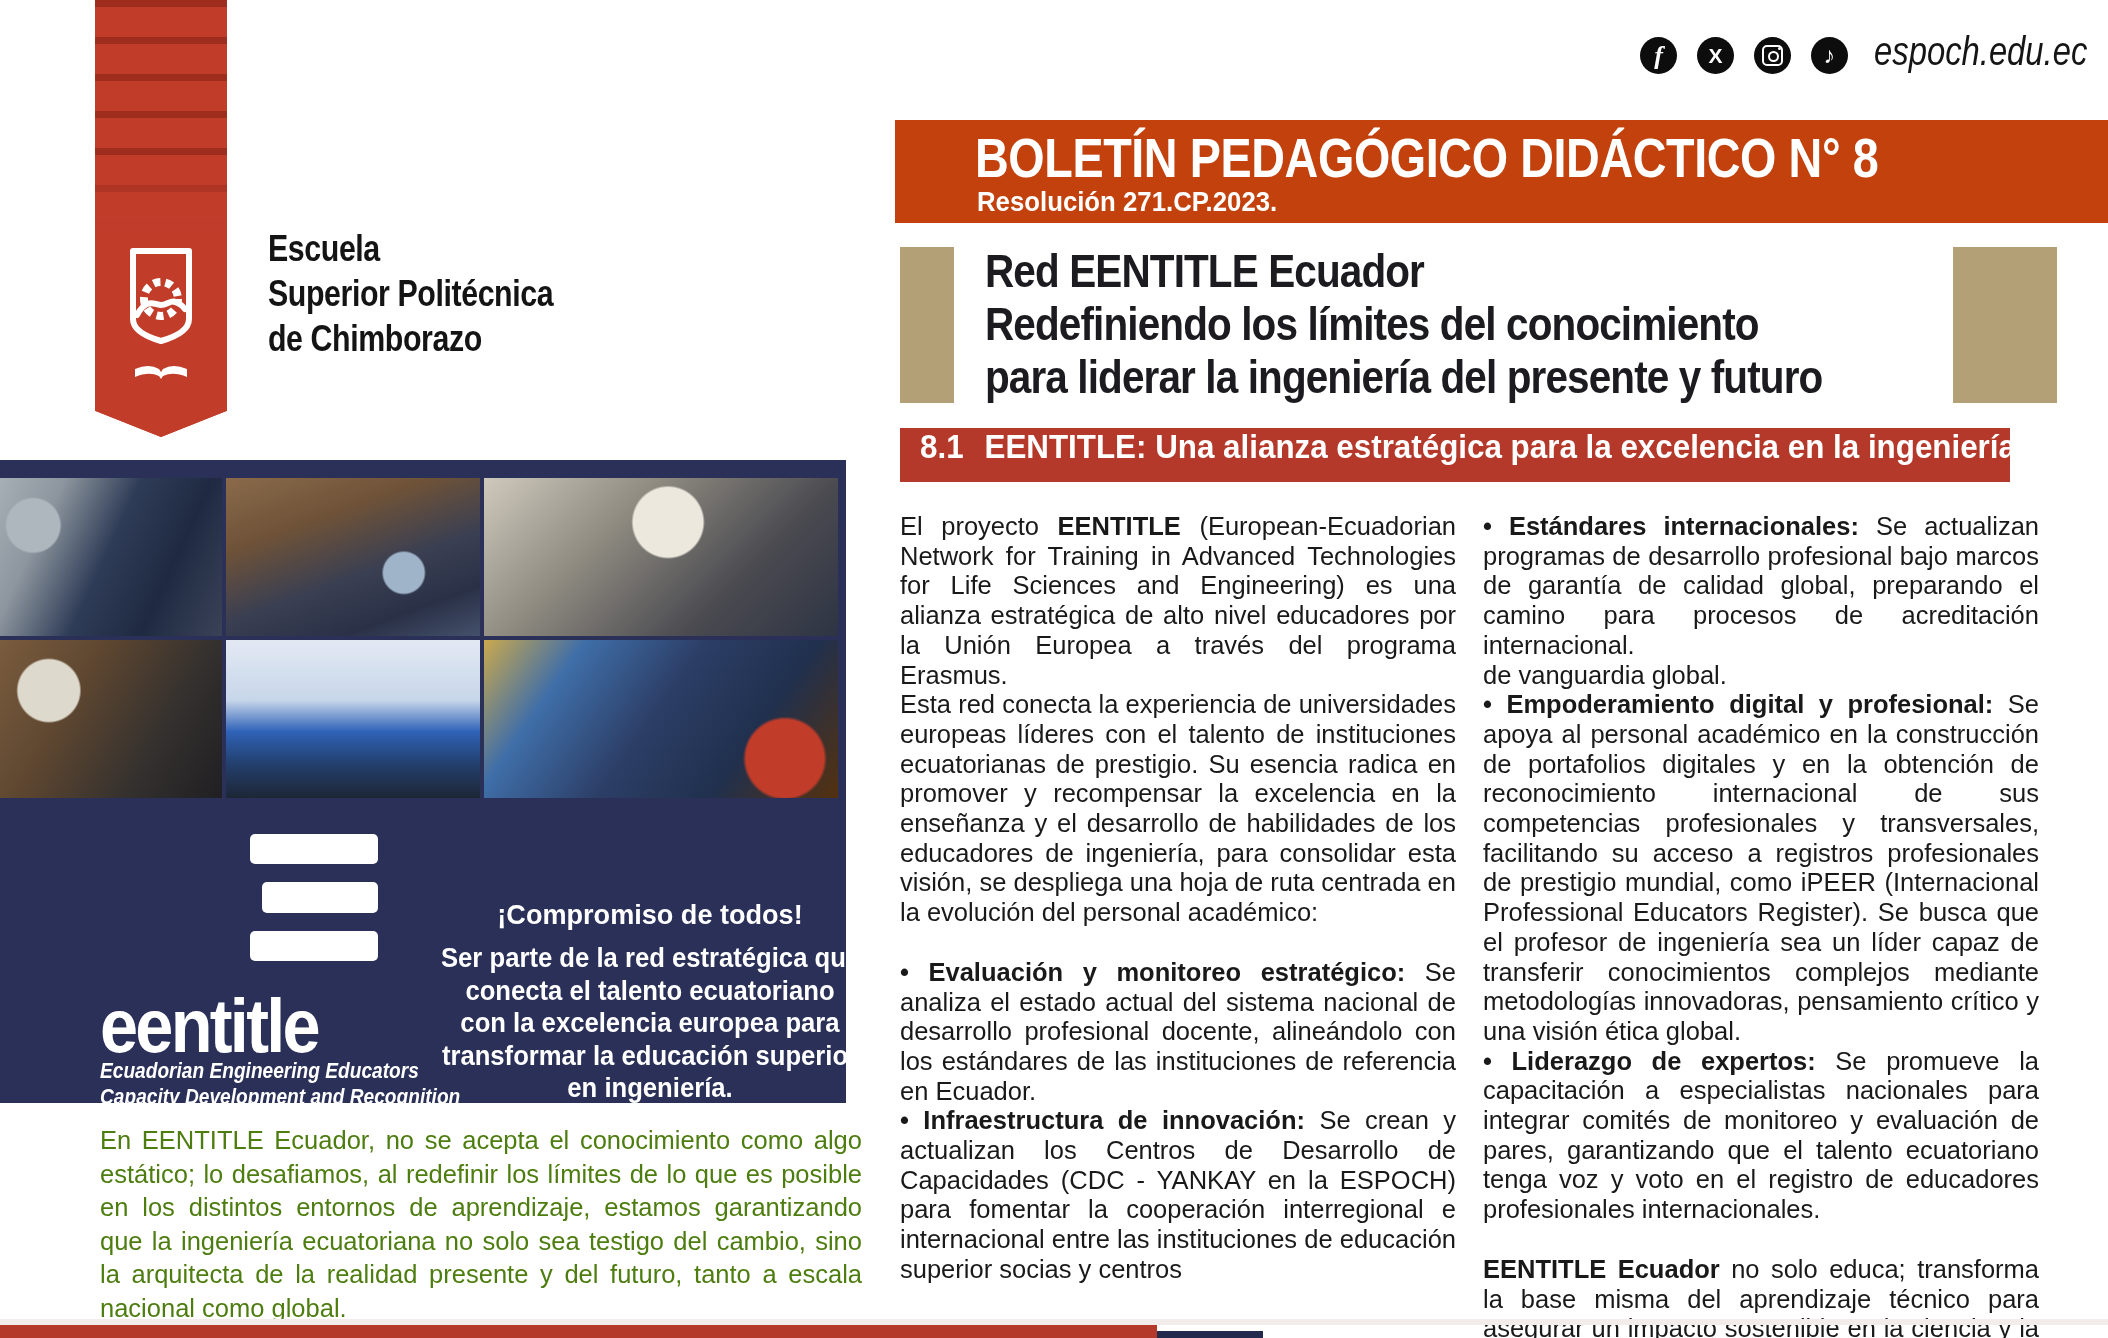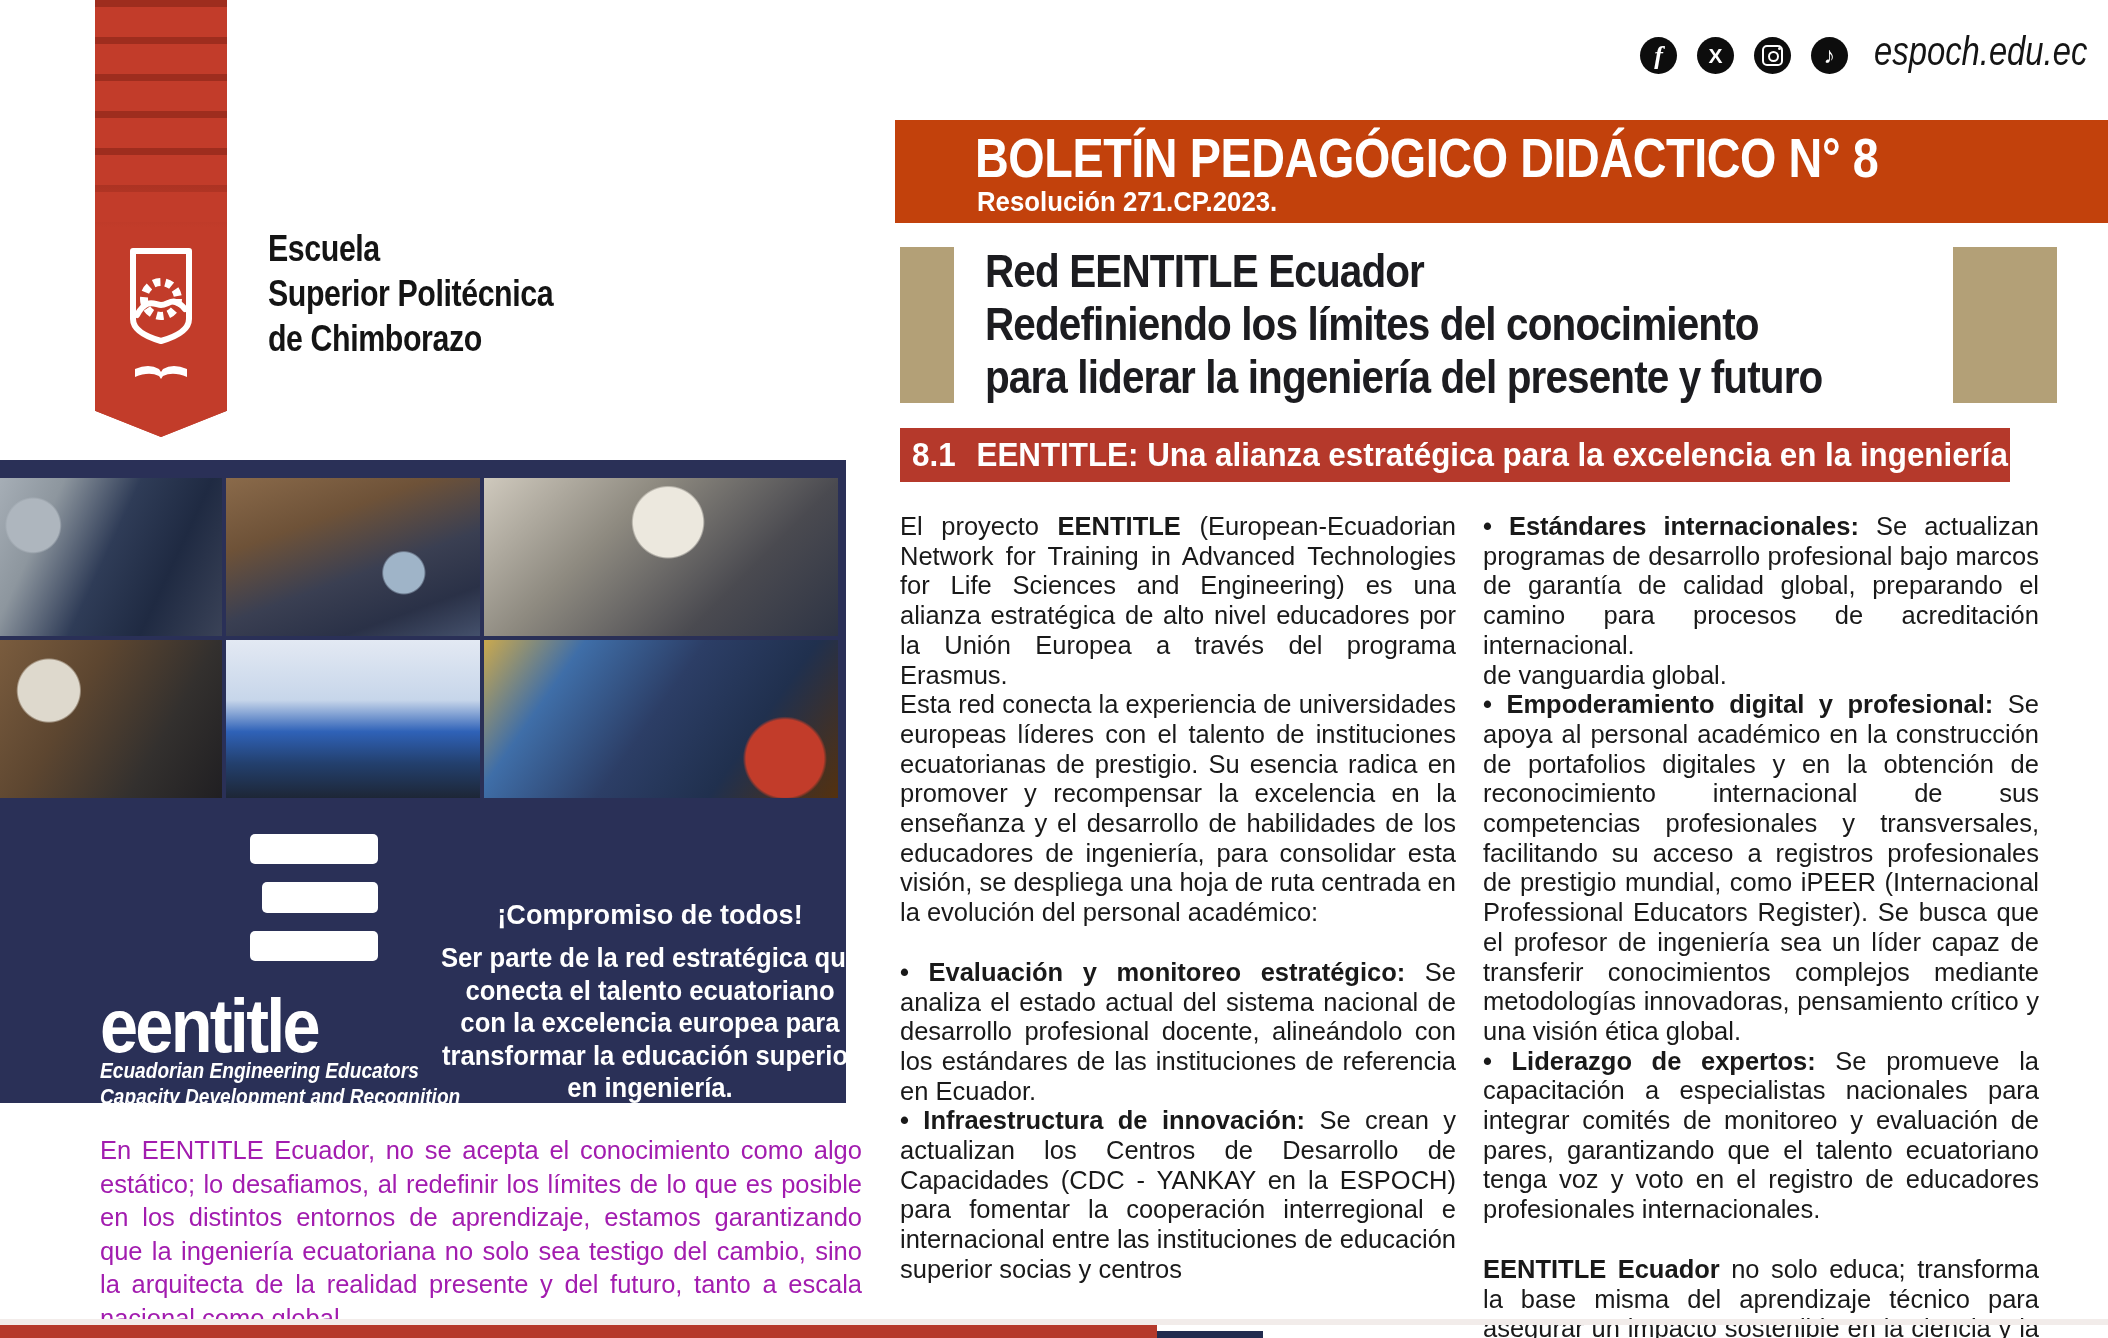--- a/index.html
+++ b/index.html
@@ -39,21 +39,21 @@
   #banner-sub{left:82px;top:66px;color:#fff;font-size:28px;font-weight:700;
      transform:scaleX(.92);transform-origin:left top;white-space:nowrap;}
 
   
   .goldblock{top:247px;height:156px;background:#b3a077;}
   #headline{left:985px;top:245px;color:#1c1c20;font-weight:800;font-size:46px;line-height:53px;
      letter-spacing:-1px;transform:scaleX(.88);transform-origin:left top;white-space:nowrap;}
 
   
   #section-bar{left:900px;top:428px;width:1110px;height:54px;background:#b5392b;color:#fff;
-     display:flex;align-items:center;padding-left:12px;box-sizing:border-box;}
+     display:flex;align-items:flex-start;padding-left:20px;box-sizing:border-box;}
   #section-bar .inner{font-size:33px;font-weight:700;transform:scaleX(.95);transform-origin:left center;white-space:nowrap;}
   #section-num{margin-right:22px;}
 
   
   #media-panel{left:0;top:460px;width:846px;height:643px;background:#2a3057;}
   .photo{position:absolute;}
   .r1{top:18px;height:158px;} .r2{top:180px;height:158px;}
   .c1{left:0;width:222px;} .c2{left:226px;width:254px;} .c3{left:484px;width:354px;}
   .ph1{background:radial-gradient(circle at 15% 30%,#aeb6be 0 12%,transparent 13%),
        linear-gradient(115deg,#a6aeb6 0%,#8d969e 22%,#2f3c57 48%,#1f2a42 72%,#3a4257 100%);}
@@ -73,21 +73,21 @@
      transform:scaleX(.9);transform-origin:left top;white-space:nowrap;}
   #taglines{left:100px;top:1058px;color:#fff;font-weight:700;font-style:italic;font-size:22.5px;
      line-height:26px;transform:scaleX(.85);transform-origin:left top;white-space:nowrap;}
   #slogan{left:450px;top:898px;width:400px;text-align:center;color:#fff;font-weight:800;font-size:28.5px;
      transform:scaleX(.95);transform-origin:center top;white-space:nowrap;}
   #panel-message{left:430px;top:942px;width:440px;text-align:center;color:#fff;font-weight:700;
      font-size:27px;line-height:32.5px;transform:scaleX(.95);transform-origin:center top;}
   #panel-message div{white-space:nowrap;}
 
   
-  #intro{left:100px;top:1124px;width:762px;font-size:25.5px;line-height:33.5px;text-align:justify;color:#a21caf;margin-top:10px;}
+  #intro{left:100px;top:1124px;width:762px;font-size:25.5px;line-height:33.5px;text-align:justify;color:#4d7c0f;}
   .col{width:556px;font-size:25.5px;line-height:29.7px;text-align:justify;color:#191919;}
   #col1{left:900px;top:512px;} #col2{left:1483px;top:512px;}
   .col p{margin:0;}
   .col p.gap{margin-top:30px;}
   .b{font-weight:700;}
 
   
   #hairline{left:0;top:1319px;width:2108px;height:6px;background:#f2ecea;}
   #footer-red{left:0;top:1325px;width:1157px;height:13px;background:#b5392b;}
   #footer-navy{left:1157px;top:1331px;width:106px;height:7px;background:#222b4e;}

